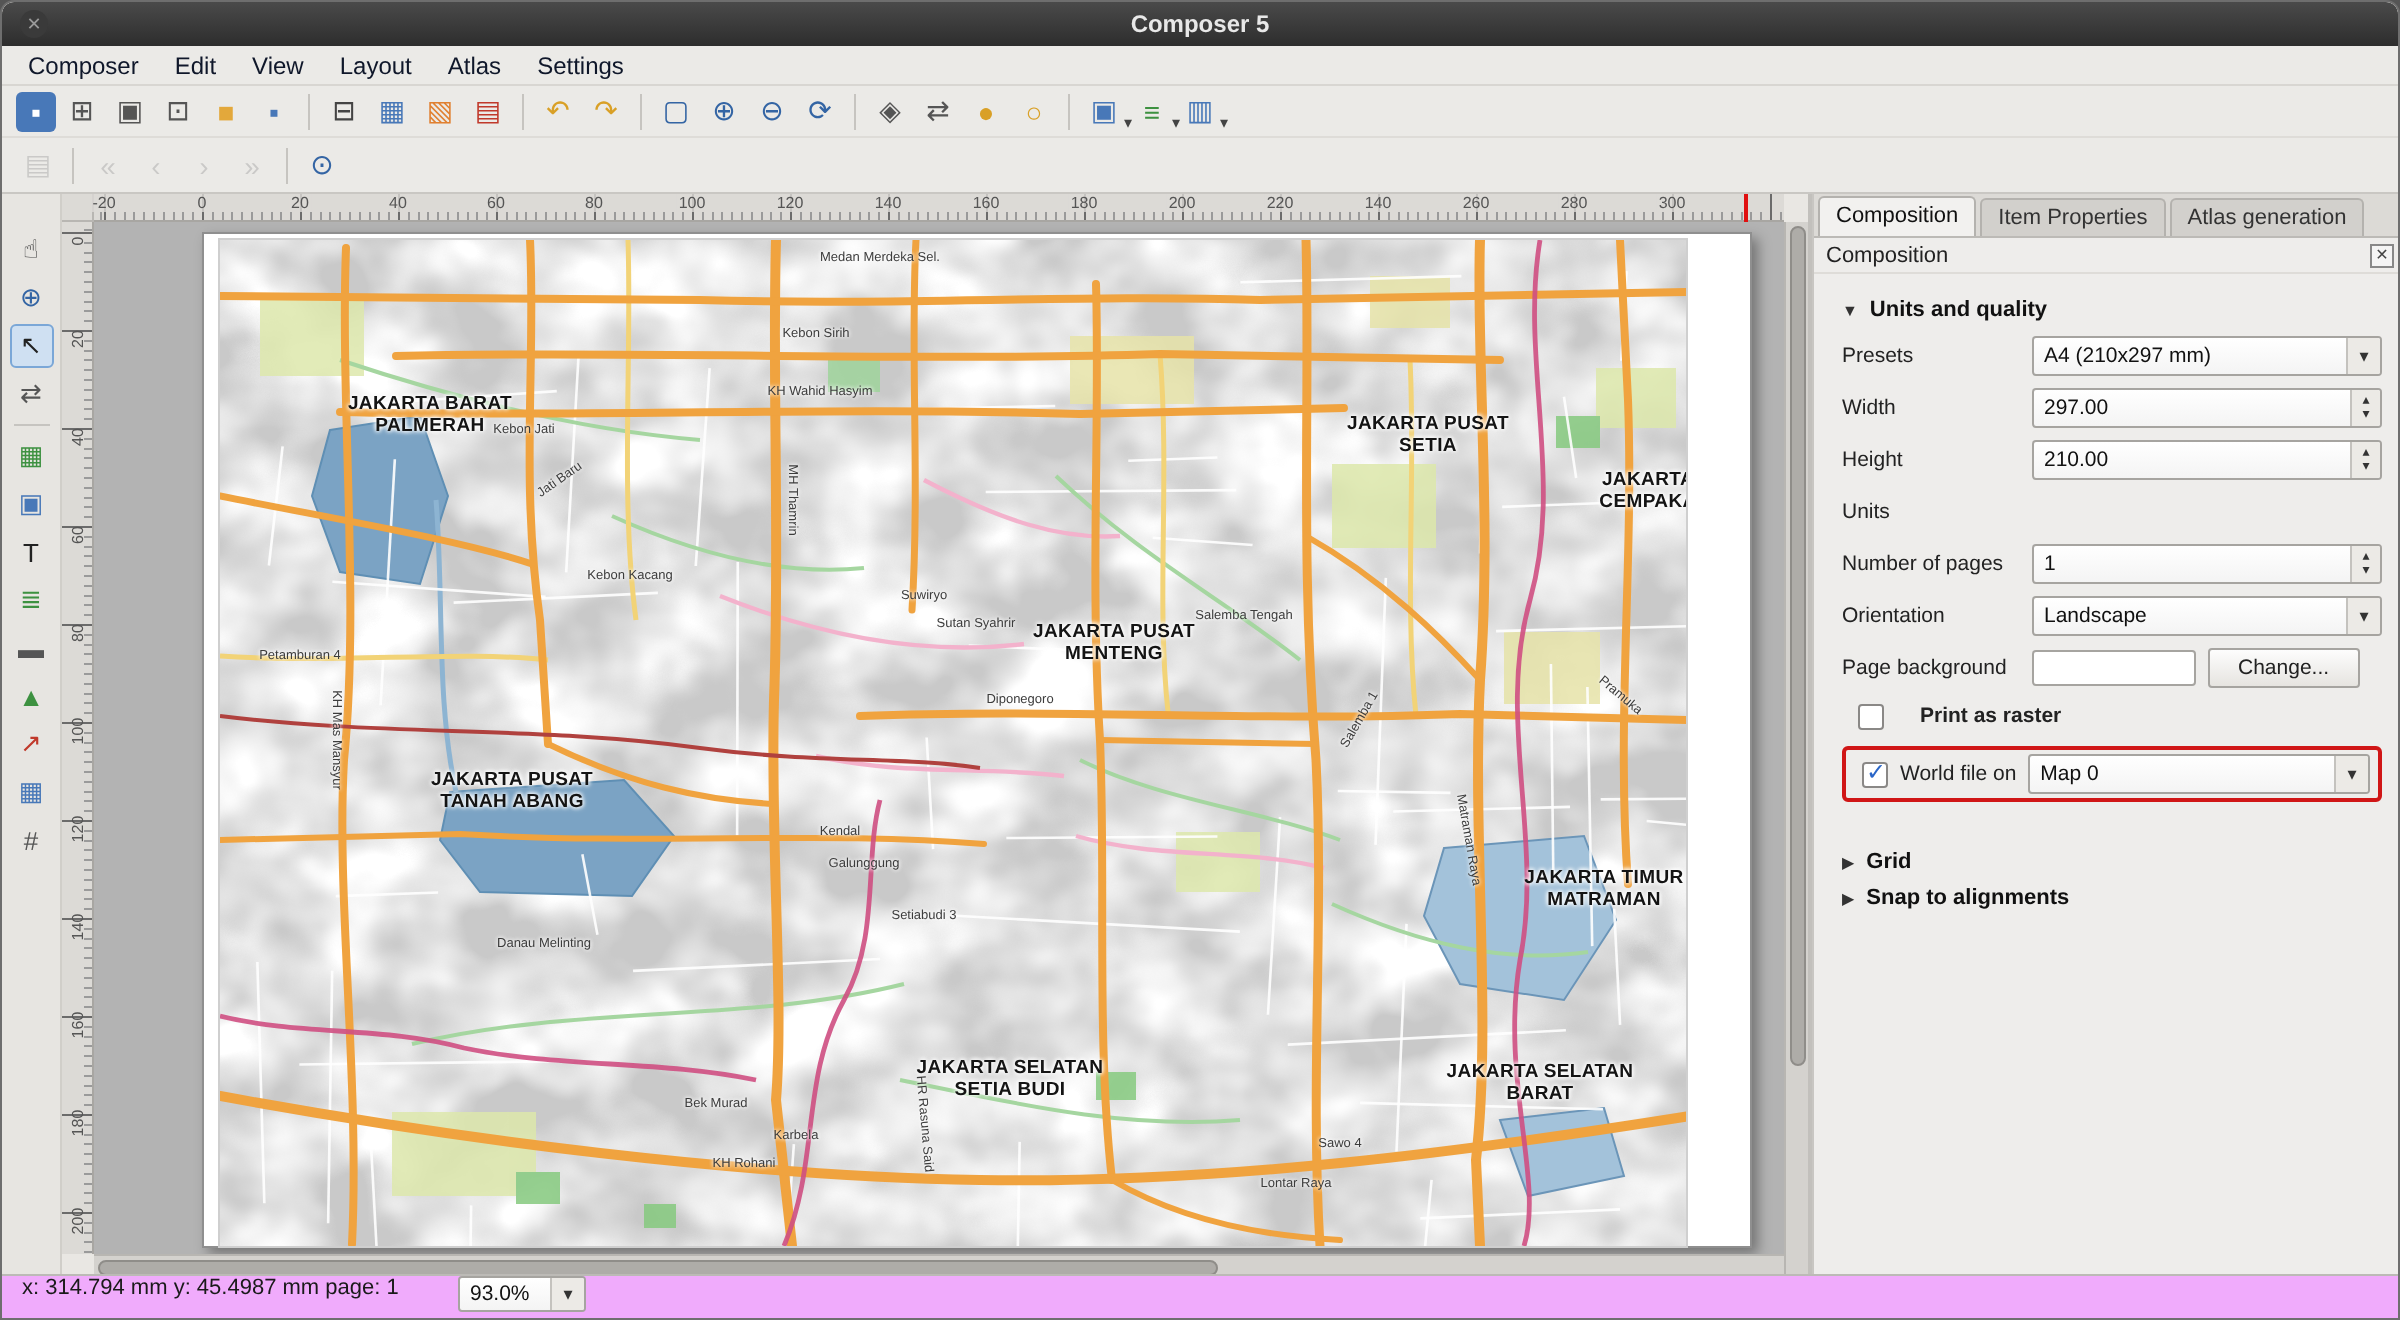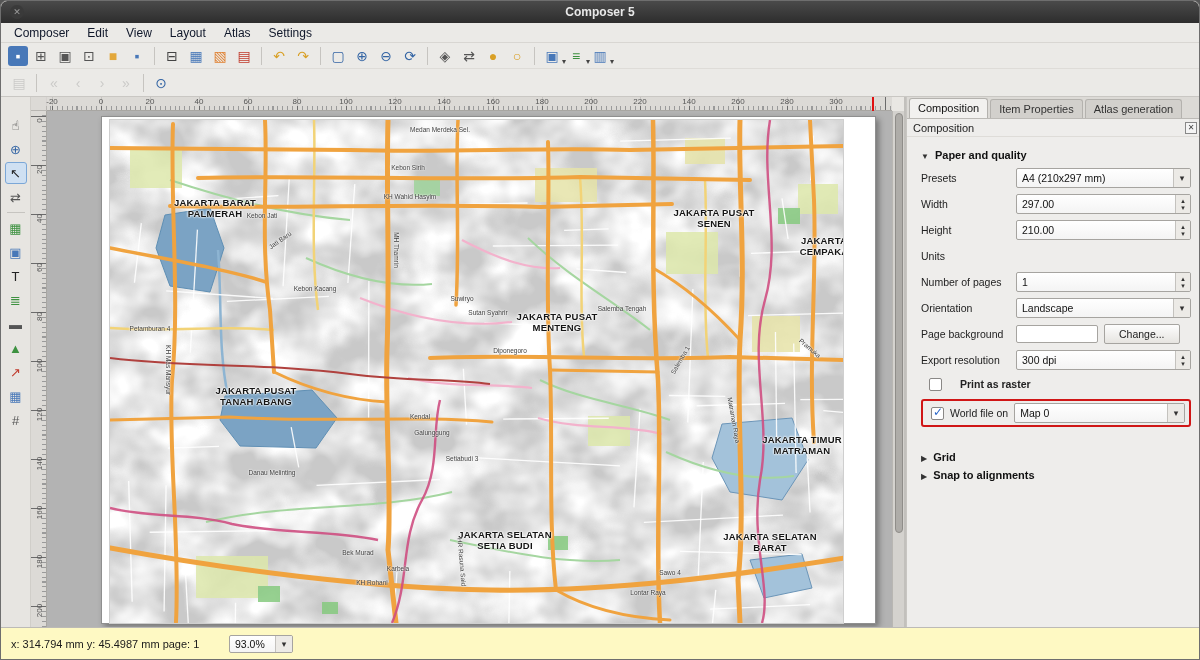--- a/index.html
+++ b/index.html
@@ -79,21 +79,21 @@
   .btn{height:20px;padding:0 14px;font-size:10.5px;color:#222;background:linear-gradient(#fdfdfd,#e6e4e0);border:1px solid #a6a4a0;border-radius:2px;}
   .checkrow{display:flex;align-items:center;height:22px;gap:18px;padding-left:8px;font-weight:bold;}
   .checkbox{width:13px;height:13px;background:#fff;border:1px solid #8a8886;border-radius:2px;position:relative;flex:none;}
   .checkbox.checked::after{content:"✓";position:absolute;left:1px;top:-3px;font-size:12px;font-weight:bold;color:#2a66c8;}
   .cblabel{font-size:10.5px;color:#222;white-space:nowrap;}
   .red-box{display:flex;align-items:center;gap:6px;border:2px solid #d01616;border-radius:3px;padding:2px 4px 2px 8px;margin:4px 0 2px 0;}
   .red-box .combo{flex:1;}
   .collapsed-sec{margin-top:24px;}
 
   
-  .statusbar{position:absolute;left:0;right:0;bottom:0;height:32px;background:#fef9c3;border-top:1px solid #bcbab6;display:flex;align-items:center;font-size:11px;color:#1a1a1a;padding-left:10px;}
+  .statusbar{position:absolute;left:0;right:0;bottom:0;height:22px;background:#f0abfc;border-top:1px solid #bcbab6;display:flex;font-size:11px;color:#1a1a1a;padding-left:10px;}
   .sb-pos{width:218px;flex:none;}
   .sb-zoom{width:64px;height:18px;flex:none;margin-right:14px;}
   .sb-sel{flex:1;}
 </style>
 </head>
 <body>
 
 <div class="window">
 
   <div class="titlebar">
@@ -332,21 +332,21 @@
           </g>
           <path d="M0,238 C80,248 160,243 240,254 C300,262 340,258 380,264" fill="none" stroke="#b0413e" stroke-width="2"></path>
         </svg>
         <div class="map-label-layer">
             <div class="dlabel" style="left: 105px; top: 88px;">
               <div class="dline">JAKARTA BARAT</div>
               <div class="dline">PALMERAH</div>
             </div>
             <div class="dlabel" style="left: 604px; top: 98px;">
               <div class="dline">JAKARTA PUSAT</div>
-              <div class="dline">SENEN</div>
+              <div class="dline">SETIA</div>
             </div>
             <div class="dlabel" style="left: 714px; top: 126px;">
               <div class="dline">JAKARTA</div>
               <div class="dline">CEMPAKA</div>
             </div>
             <div class="dlabel" style="left: 447px; top: 202px;">
               <div class="dline">JAKARTA PUSAT</div>
               <div class="dline">MENTENG</div>
             </div>
             <div class="dlabel" style="left: 146px; top: 276px;">
@@ -411,21 +411,21 @@
         <span class="ptab">Atlas generation</span>
       </div>
     <div class="panel-header">
       <span>Composition</span>
       <span class="panel-close"></span>
     </div>
     <div class="panel-body">
 
       <div class="sec-head">
         <span class="tri-down"></span>
-        <span>Paper and quality</span>
+        <span>Units and quality</span>
       </div>
 
       <div class="prow">
         <span class="plabel">Presets</span>
         <div class="combo">
           <span class="combo-text">A4 (210x297 mm)</span>
           <span class="combo-btn"></span>
         </div>
       </div>
 
@@ -466,27 +466,20 @@
       </div>
 
       <div class="prow">
         <span class="plabel">Page background</span>
         <div class="bgwrap">
           <span class="swatch"></span>
           <button class="btn">Change...</button>
         </div>
       </div>
 
-      <div class="prow">
-        <span class="plabel">Export resolution</span>
-        <div class="spin">
-          <span class="spin-text">300 dpi</span>
-          <span class="spin-btn"></span>
-        </div>
-      </div>
 
       <div class="checkrow">
         <span class="checkbox"></span>
         <span class="cblabel">Print as raster</span>
       </div>
 
       <div class="red-box">
         <span class="checkbox checked"></span>
         <span class="cblabel">World file on</span>
         <div class="combo">

